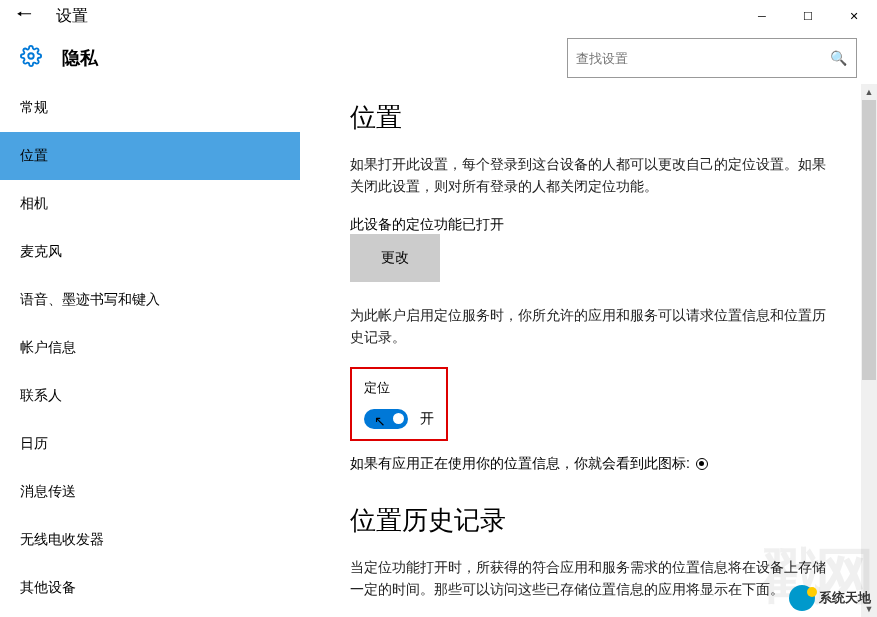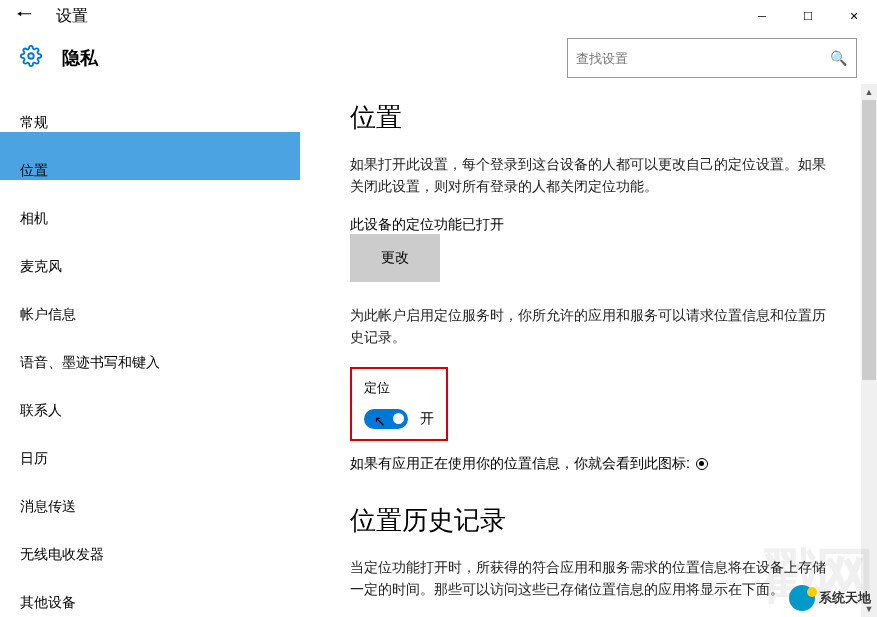--- a/index.html
+++ b/index.html
@@ -14,21 +14,21 @@
     .header-row { height: 52px; display: flex; align-items: center; padding: 0 20px; }
     .gear-icon { color: #0078d7; font-size: 20px; margin-right: 20px; }
     .gear-icon svg { width: 22px; height: 22px; }
     .header-title { font-size: 18px; font-weight: 600; }
     .search-box { margin-left: auto; width: 290px; height: 40px; border: 1px solid #999; display: flex; align-items: center; padding: 0 8px; }
     .search-input { flex: 1; border: none; outline: none; font-size: 13px; background: transparent; }
     .search-icon { font-size: 14px; color: #666; }
     
     .main-area { display: flex; height: calc(617px - 84px); }
     .sidebar { width: 300px; overflow-y: auto; }
-    .sidebar-item { height: 48px; display: flex; align-items: flex-end; padding-left: 20px; font-size: 14px; cursor: pointer; }
+    .sidebar-item { height: 48px; display: flex; align-items: center; padding-left: 20px; font-size: 14px; cursor: pointer; }
     .sidebar-item.selected { background: #4ba3e2; color: #000; }
     
     .content { flex: 1; padding: 10px 40px 20px 50px; overflow-y: auto; position: relative; }
     .content h1 { font-size: 26px; font-weight: 400; margin-bottom: 18px; margin-top: 6px; }
     .content p { font-size: 14px; line-height: 1.6; color: #222; margin-bottom: 18px; }
     .status-text { font-size: 14px; }
     .change-btn { width: 90px; height: 48px; background: #ccc; border: none; font-size: 14px; margin-bottom: 22px; cursor: pointer; }
     
     .highlight-box { border: 2px solid #d00; padding: 10px 12px; display: inline-block; margin-bottom: 14px; position: relative; }
     .toggle-label { font-size: 13px; margin-bottom: 12px; }
@@ -88,24 +88,24 @@
     <div class="sidebar-item selected">
         <span>位置</span>
       </div>
     <div class="sidebar-item">
         <span>相机</span>
       </div>
     <div class="sidebar-item">
         <span>麦克风</span>
       </div>
     <div class="sidebar-item">
-        <span>帐户信息</span>
+        <span>语音、墨迹书写和键入</span>
       </div>
     <div class="sidebar-item">
-        <span>语音、墨迹书写和键入</span>
+        <span>帐户信息</span>
       </div>
     <div class="sidebar-item">
         <span>联系人</span>
       </div>
     <div class="sidebar-item">
         <span>日历</span>
       </div>
     <div class="sidebar-item">
         <span>消息传送</span>
       </div>

